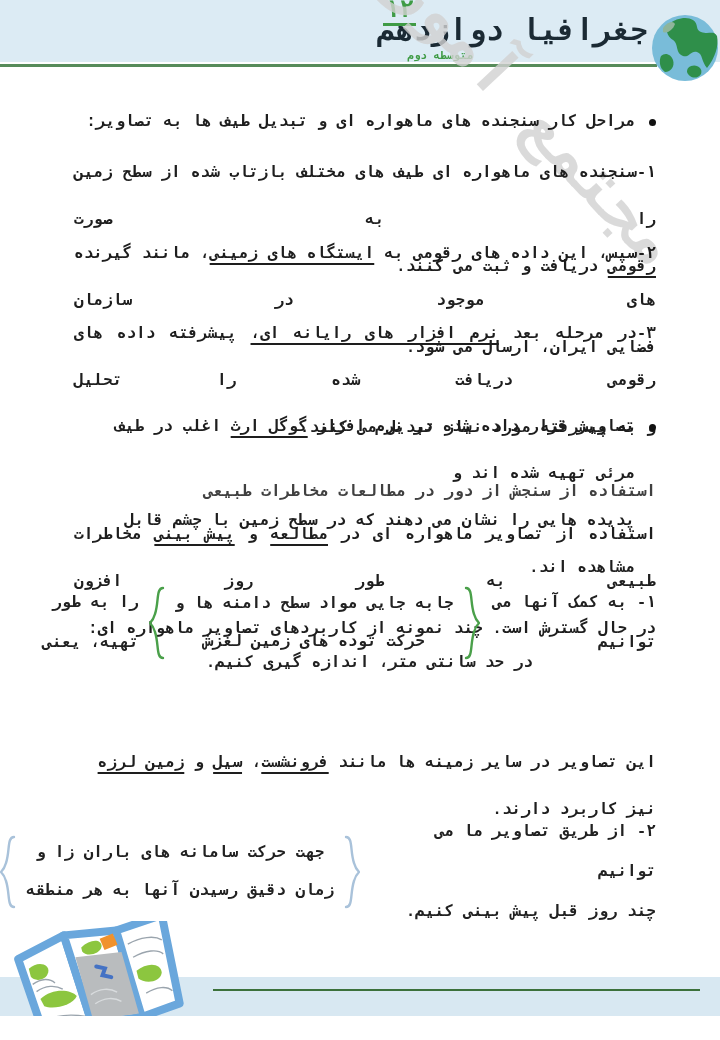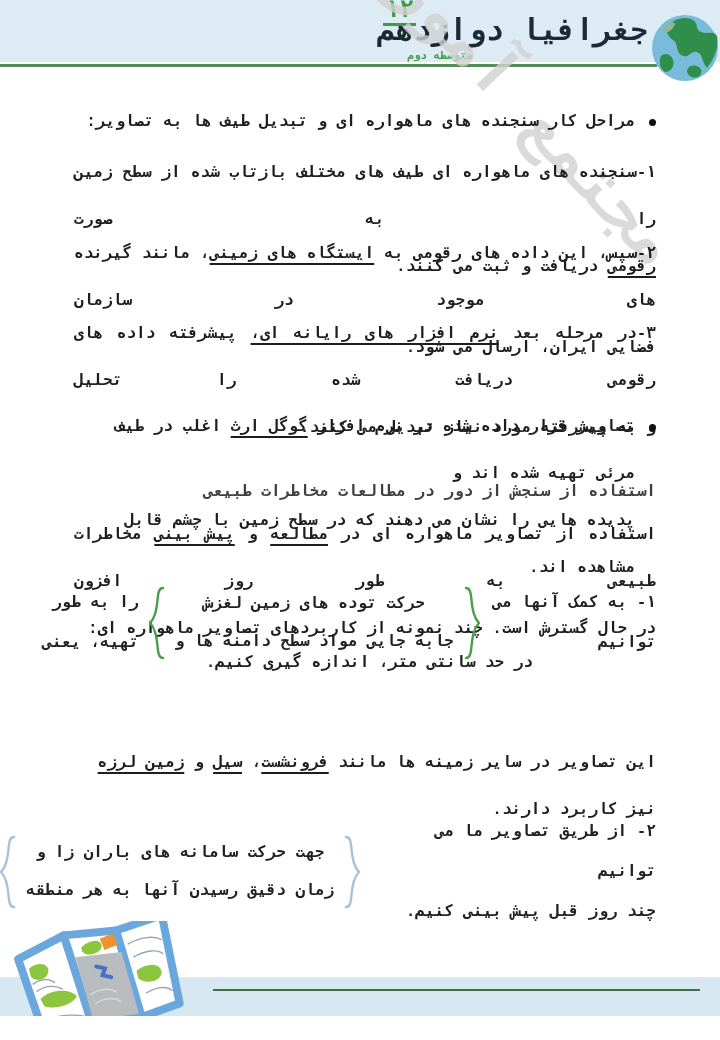--- a/index.html
+++ b/index.html
@@ -102,22 +102,22 @@
       <div class="tline jline"><span>استفاده از تصاویر ماهواره ای در </span><span class="u">مطالعه</span><span> و </span><span class="u">پیش بینی</span><span> مخاطرات طبیعی به طور روز افزون</span></div>
       <div class="tline rline"><span>در حال گسترش است. چند نمونه از کاربردهای تصاویر ماهواره ای:</span></div>
     </div>
 
   <div class="brace-row" style="top:583px;">
     <div class="lead-cell">۱- به کمک آنها می توانیم</div>
     <svg class="brace-svg" width="16" height="76" viewBox="0 0 16 76">
       <path d="M14 3 C7 3 10 17 6 29 C4.5 34.5 1 38 1 38 C1 38 4.5 41.5 6 47 C10 59 7 73 14 73" fill="none" stroke-width="2.4" stroke-linecap="round" class="flip-path" transform="translate(16,0) scale(-1,1)" stroke="#4aa04a"></path>
     </svg>
     <div class="stack-col">
+        <div class="stack-line">جابه جایی مواد سطح دامنه ها و</div>
         <div class="stack-line">حرکت توده های زمین لغزش</div>
-        <div class="stack-line">جابه جایی مواد سطح دامنه ها و</div>
       </div>
     <svg class="brace-svg" width="16" height="76" viewBox="0 0 16 76">
       <path d="M14 3 C7 3 10 17 6 29 C4.5 34.5 1 38 1 38 C1 38 4.5 41.5 6 47 C10 59 7 73 14 73" fill="none" stroke-width="2.4" stroke-linecap="round" stroke="#4aa04a"></path>
     </svg>
     <div class="lead-cell">را به طور تهیه، یعنی</div>
   </div>
 
   <div class="cont-line" style="top:648px;right:187px;">در حد سانتی متر، اندازه گیری کنیم.</div>
 
   <div class="block" style="top:740px;">

